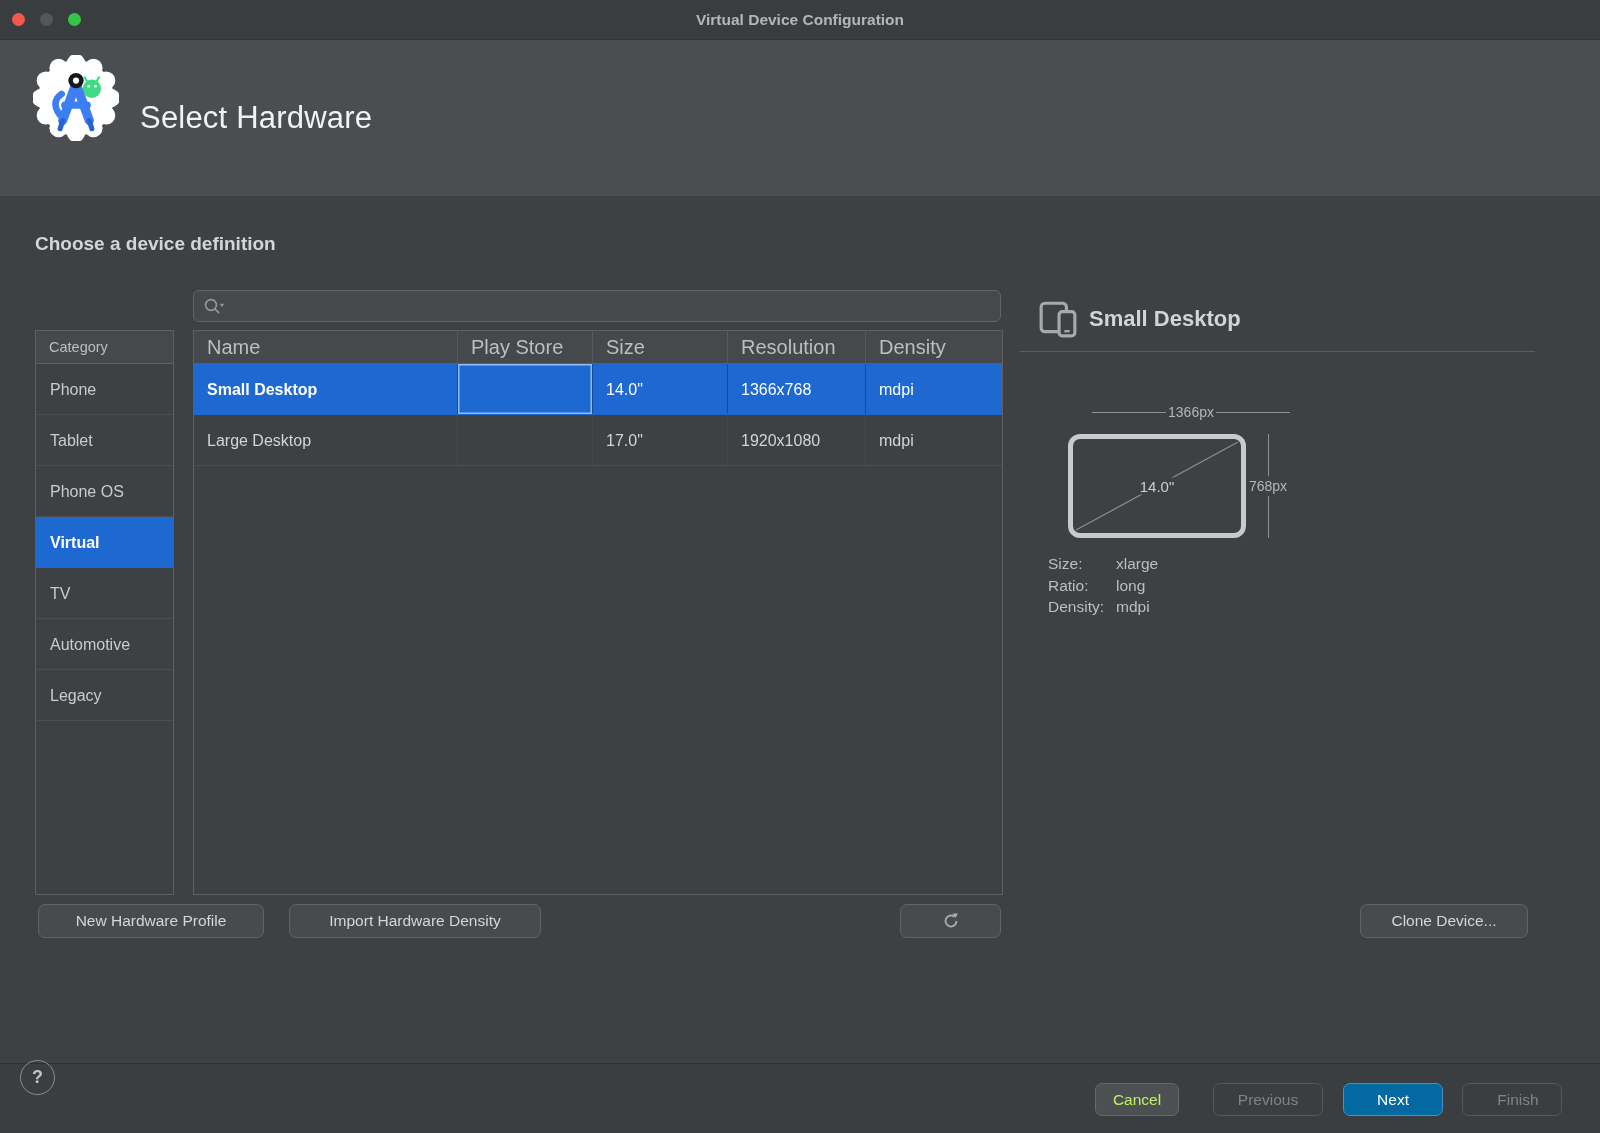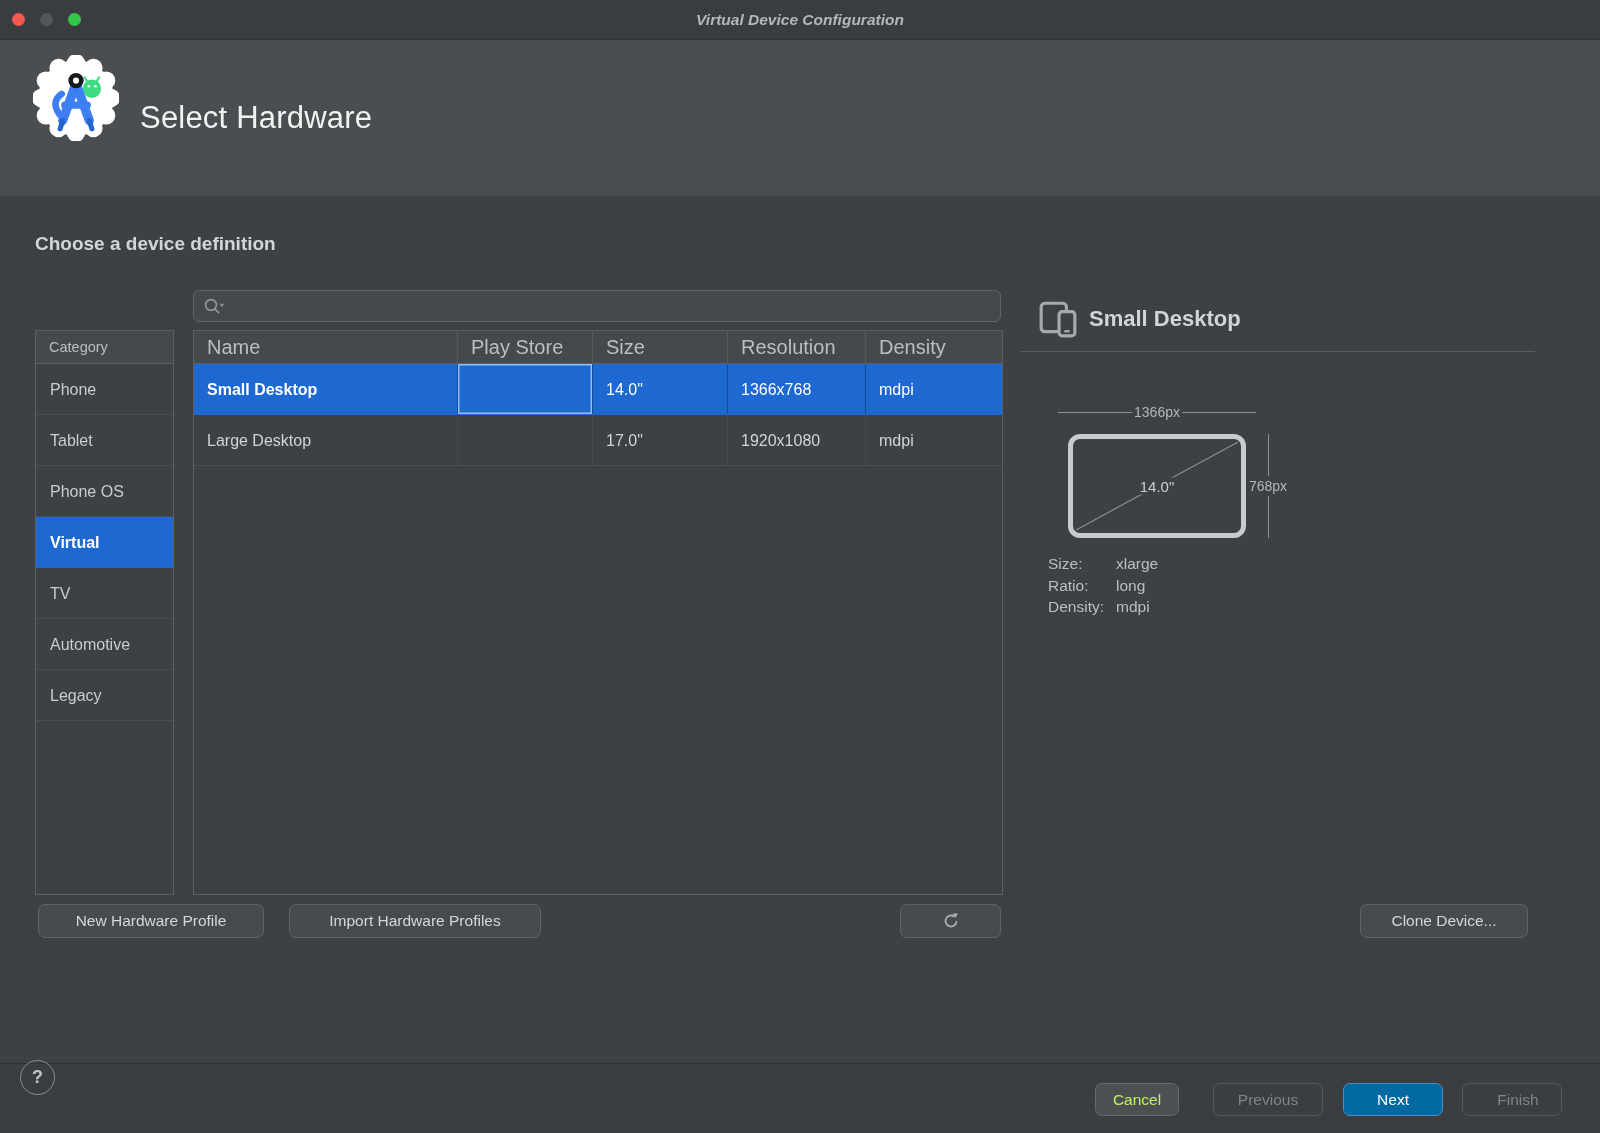--- a/index.html
+++ b/index.html
@@ -6,21 +6,21 @@
   html,body { background:#2b2d2f; }
   .stage {
     position:relative; width:1600px; height:1133px;
     background:#3d4143; overflow:hidden;
     font-family:"Liberation Sans", sans-serif;
     -webkit-font-smoothing:antialiased;
   }
   
   .titlebar { position:absolute; left:0; top:0; right:0; height:40px; background:#3a3d3f; border-bottom:1px solid #323537; }
   .titlebar-title { position:absolute; left:0; right:0; top:0; height:40px; line-height:40px; text-align:center;
-    color:#b4b7b9; font-size:15.5px; font-weight:700;font-style:italic; }
+    color:#b4b7b9; font-size:15.5px; font-weight:700; }
   .traffic { position:absolute; left:12px; top:13px; display:flex; gap:15px; }
   .tl { width:13px; height:13px; border-radius:50%; }
   .tl.red   { background:#f5564e; }
   .tl.gray  { background:#53575a; }
   .tl.green { background:#32c748; }
   
   .header { position:absolute; left:0; top:40px; right:0; height:156px; background:#4b4e50; }
   .as-logo { position:absolute; left:33px; top:15px; }
   .header-title { position:absolute; left:140px; top:0; height:156px; display:flex; align-items:center;
     font-size:31px; color:#f1f2f2; letter-spacing:0.2px; }
@@ -57,21 +57,21 @@
   #btn-new { left:38px; top:904px; width:226px; }
   #btn-import { left:289px; top:904px; width:252px; }
   #btn-refresh { left:900px; top:904px; width:101px; }
   #btn-clone { left:1360px; top:904px; width:168px; }
 
   
   .detail-icon { position:absolute; left:1038px; top:300px; }
   .detail-title { position:absolute; left:1089px; top:306px; font-size:22px; font-weight:700; color:#d2d4d5; }
   .detail-divider { position:absolute; left:1020px; top:351px; width:515px; height:1px; background:#5a5e60; }
 
-  .dim-top { position:absolute; left:1058px; top:404px; width:198px; display:flex; align-items:center; gap:2px;
+  .dim-top { position:absolute; left:1092px; top:404px; width:198px; display:flex; align-items:center; gap:2px;
     color:#b4b7b9; font-size:14px; }
   .dim-top .dline { flex:1; height:1px; background:#8d9194; }
   .screen-rect { position:absolute; left:1068px; top:434px; width:178px; height:104px;
     border:5px solid #c8cacb; border-radius:12px; }
   .screen-rect svg { position:absolute; left:0; top:0; }
   .diag-label { position:absolute; left:50%; top:50%; transform:translate(-50%,-50%); background:#3d4143;
     padding:0 4px; color:#cccecf; font-size:15px; }
   .dim-right { position:absolute; left:1246px; top:434px; width:44px; height:104px; display:flex;
     flex-direction:column; align-items:center; color:#b4b7b9; font-size:14px; }
   .dim-right .dline { flex:1; width:1px; background:#8d9194; }
@@ -184,21 +184,21 @@
     <div class="trow">
       <div class="td name c-name">Large Desktop</div>
       <div class="td c-ps"></div>
       <div class="td c-size">17.0"</div>
       <div class="td c-res">1920x1080</div>
       <div class="td c-den">mdpi</div>
     </div>
   </div>
 
   <div class="btn" id="btn-new">New Hardware Profile</div>
-  <div class="btn" id="btn-import">Import Hardware Profiles</div>
+  <div class="btn" id="btn-import">Import Hardware Density</div>
   <div class="btn" id="btn-refresh">
     <svg width="20" height="20" viewBox="0 0 20 20">
       <path d="M15.5 10a5.5 5.5 0 1 1-2.1-4.3" fill="none" stroke="#aaaeb0" stroke-width="1.8"></path>
       <polygon points="11.6,2.4 17,2.4 14.4,7" fill="#aaaeb0"></polygon>
     </svg>
   </div>
   <div class="btn" id="btn-clone">Clone Device...</div>
 
   <svg class="detail-icon" width="40" height="38" viewBox="0 0 38 36">
     <rect x="3" y="3" width="24" height="27" rx="3.5" fill="none" stroke="#a6aaad" stroke-width="3"></rect>

